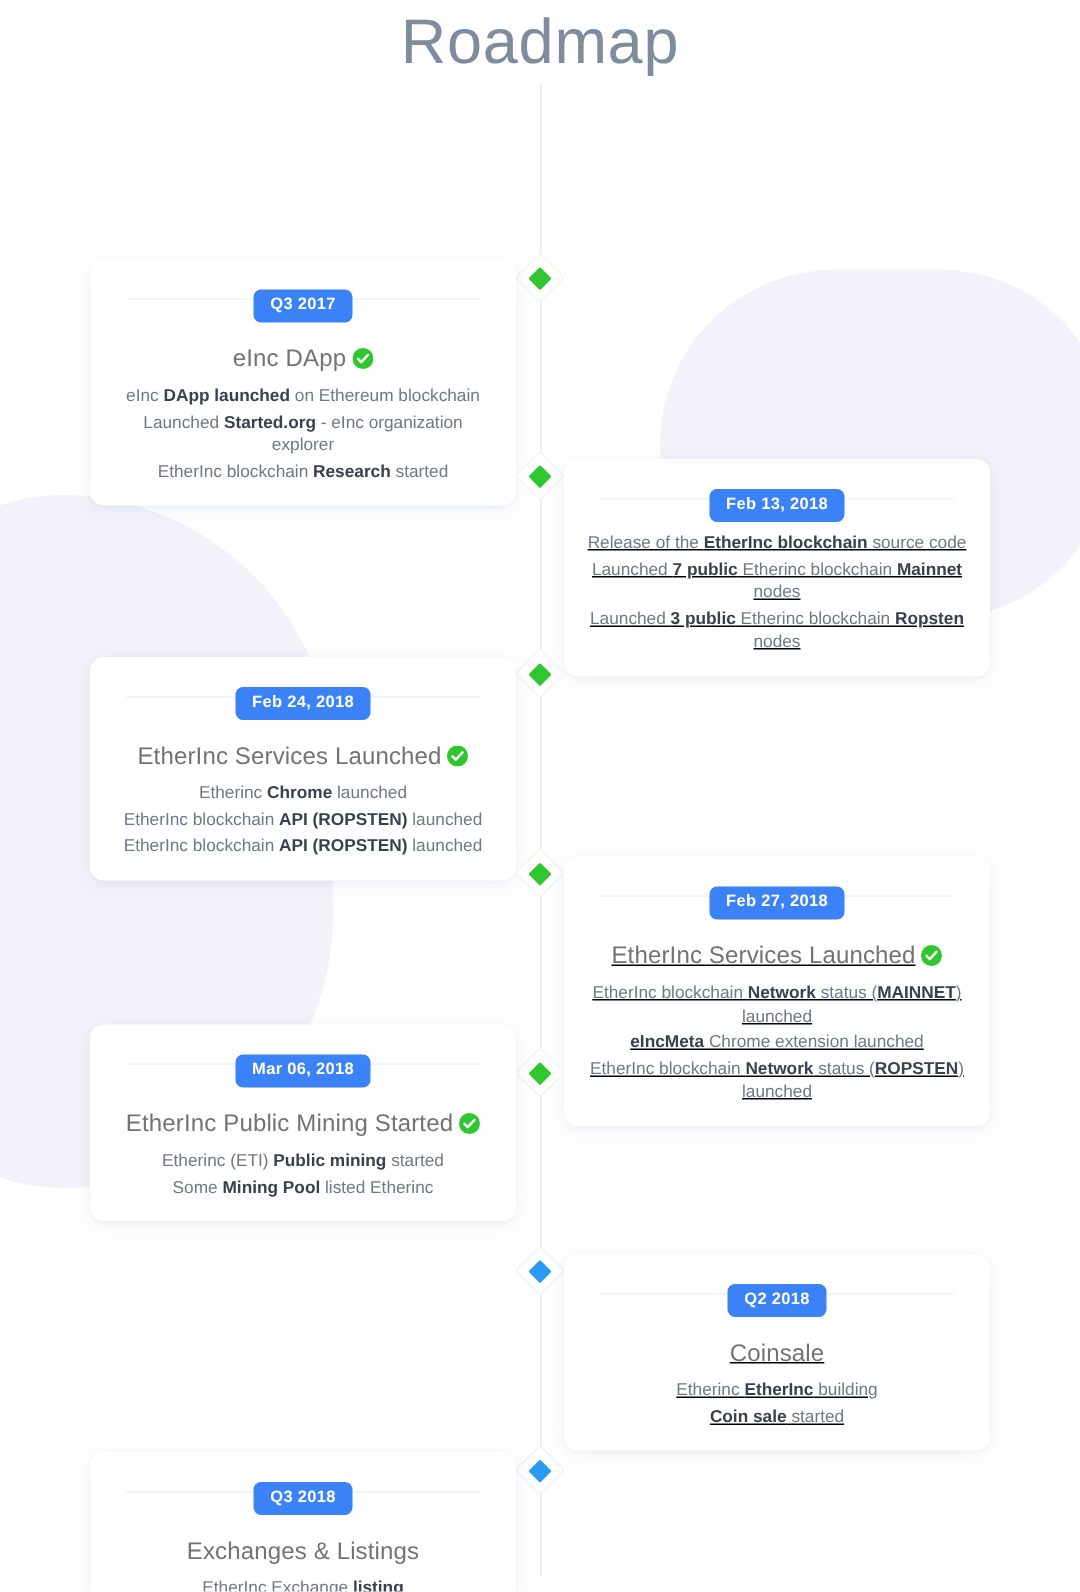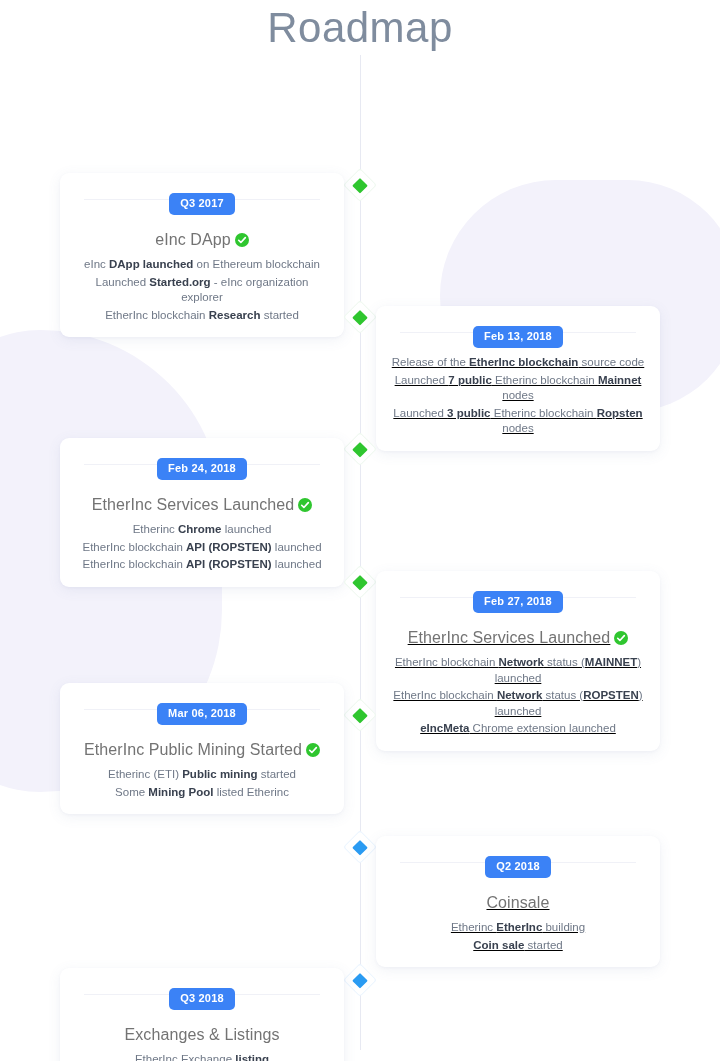--- a/index.html
+++ b/index.html
@@ -210,22 +210,22 @@
           <li>EtherInc blockchain <b>API (ROPSTEN)</b> launched</li>
         </ul></div>
       <div class="marker done" style="top: 516px;">
         <span class="pip"></span>
       </div>
       <div class="card right" style="top: 516px;"><div class="card-rule"></div><span class="badge">Feb 27, 2018</span><div class="card-title">EtherInc Services Launched<span class="check-icon"><svg viewBox="0 0 16 16" width="14" height="14">
               <circle cx="8" cy="8" r="8" fill="#2fc62f"></circle>
               <path d="M4.2 8.3 L6.7 10.8 L11.8 5.3" fill="none" stroke="#ffffff" stroke-width="1.9" stroke-linecap="round" stroke-linejoin="round"></path>
             </svg></span></div><ul class="card-items">
           <li>EtherInc blockchain <b>Network</b> status (<b>MAINNET</b>) launched</li>
+          <li><b>eIncMeta</b> Chrome extension launched</li>
           <li>EtherInc blockchain <b>Network</b> status (<b>ROPSTEN</b>) launched</li>
-          <li><b>eIncMeta</b> Chrome extension launched</li>
         </ul></div>
       <div class="marker done" style="top: 649px;">
         <span class="pip"></span>
       </div>
       <div class="card left" style="top: 628px;"><div class="card-rule"></div><span class="badge">Mar 06, 2018</span><div class="card-title">EtherInc Public Mining Started<span class="check-icon"><svg viewBox="0 0 16 16" width="14" height="14">
               <circle cx="8" cy="8" r="8" fill="#2fc62f"></circle>
               <path d="M4.2 8.3 L6.7 10.8 L11.8 5.3" fill="none" stroke="#ffffff" stroke-width="1.9" stroke-linecap="round" stroke-linejoin="round"></path>
             </svg></span></div><ul class="card-items">
           <li>Etherinc (ETI) <b>Public mining</b> started</li>
           <li>Some <b>Mining Pool</b> listed Etherinc</li>

